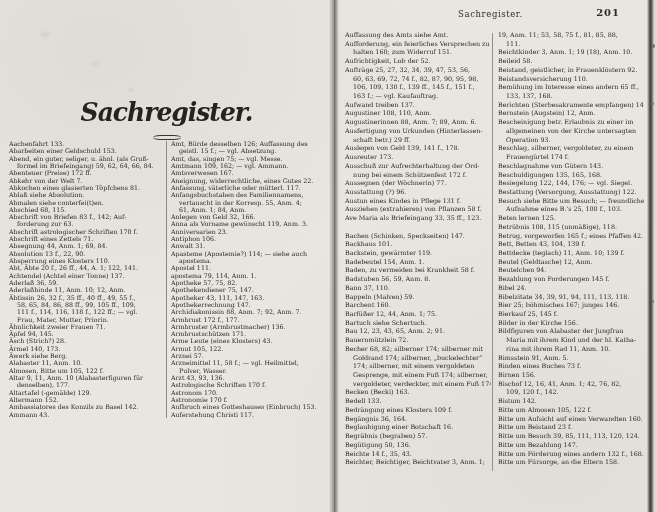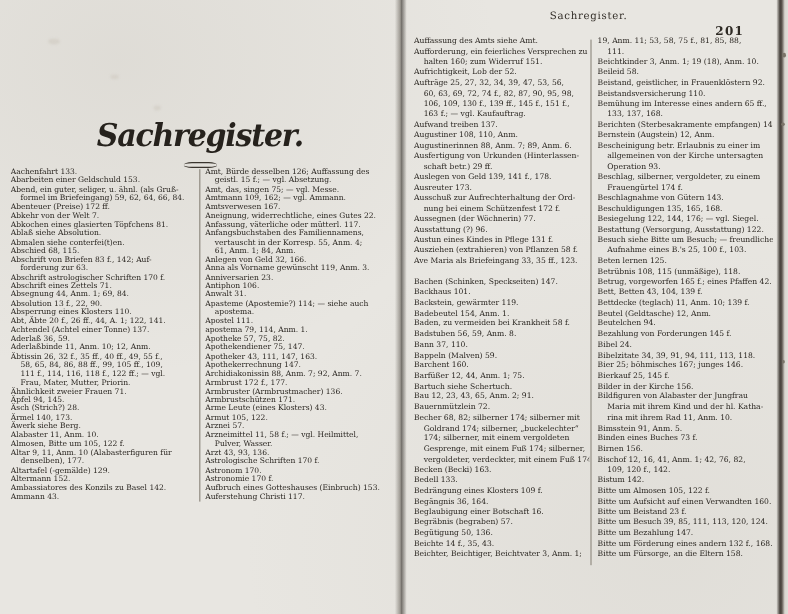--- a/index.html
+++ b/index.html
@@ -43,21 +43,21 @@
     border-top:1px solid #3a352e;border-bottom:1px solid #3a352e;
     border-radius:50%/100%;
   }
 
   
   .running-head{
     position:absolute;top:9px;left:0;width:315px;text-align:center;
     font-size:8.5px;letter-spacing:0.6px;color:#332e28;
   }
   .page-num{
-    position:absolute;top:21px;right:28px;
+    position:absolute;top:7px;right:28px;
     font-size:10px;font-weight:bold;letter-spacing:1px;color:#2e2a24;
   }
 
   .col{position:absolute;white-space:pre;overflow:hidden;}
   .ln{white-space:pre;}
 
   
   .lp-col1{left:9px;top:140px;width:156px;font-size:6.3px;line-height:7.32px;}
   .lp-col2{left:171px;top:140px;width:158px;font-size:6.3px;line-height:7.32px;}
   .lp-divider{position:absolute;left:166px;top:141px;height:277px;width:1px;background:#8f8a80;}

